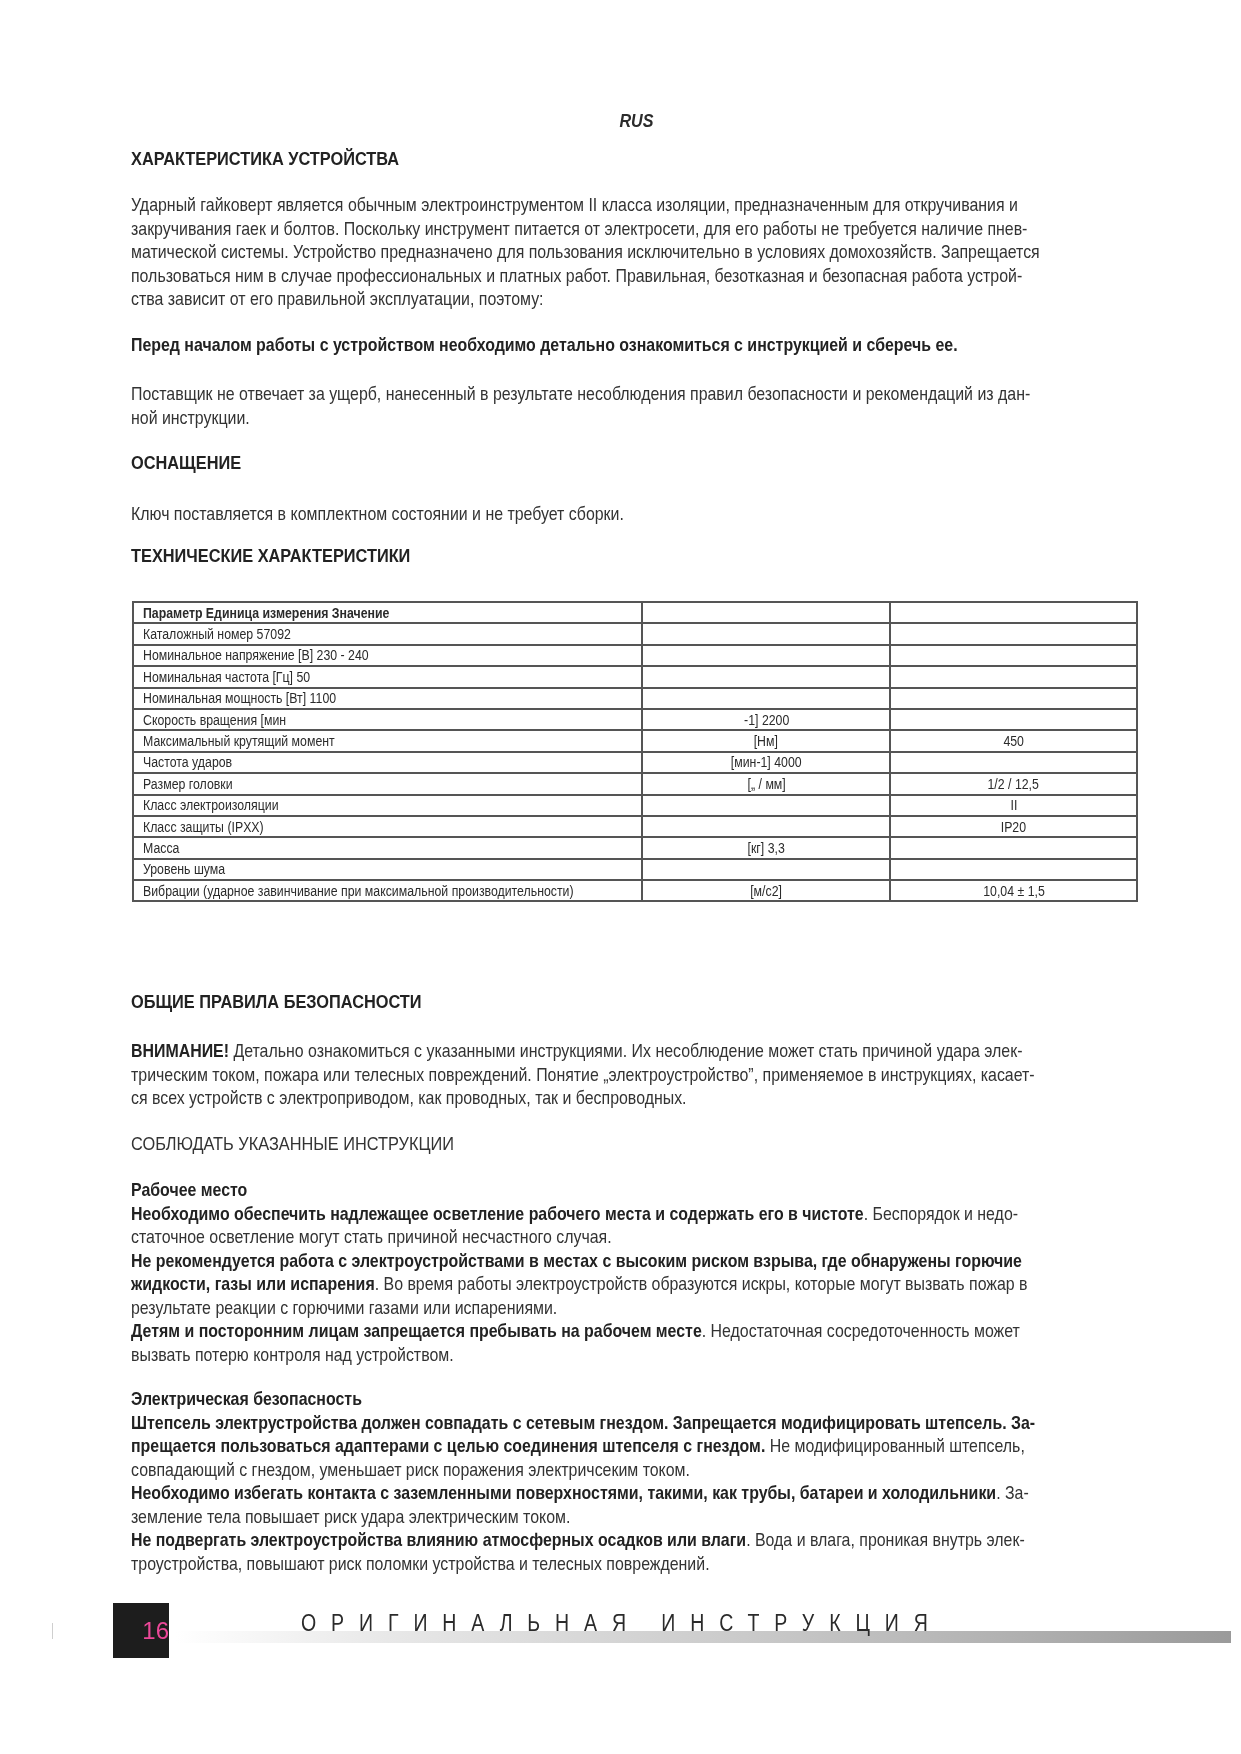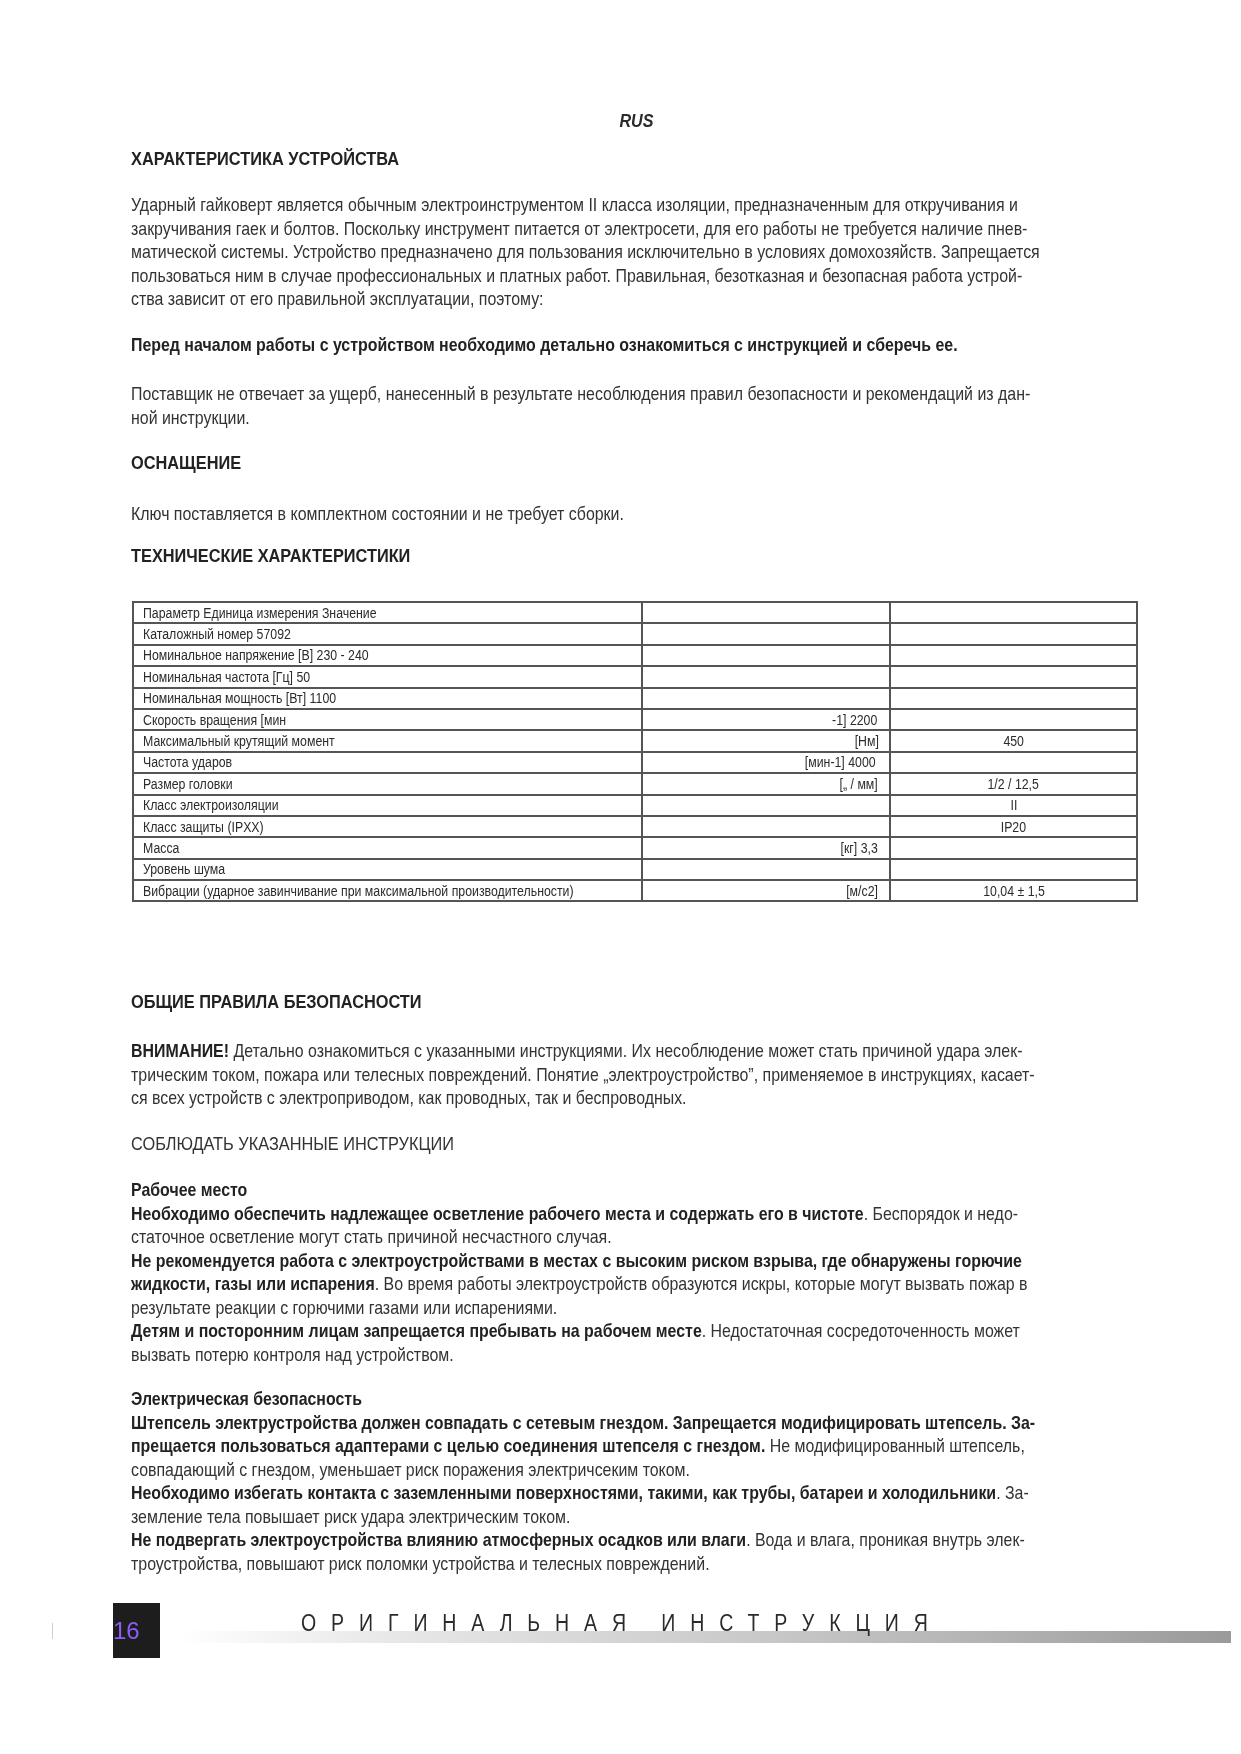--- a/index.html
+++ b/index.html
@@ -13,28 +13,28 @@
        transform-origin: left top; transform: scaleX(0.86); white-space: nowrap; }
   .p { position: absolute; left: 0; width: 1175px; font-size: 18.5px; line-height: 23.5px; color: #333;
        transform-origin: left top; transform: scaleX(0.86); }
   .p b { color: #222; }
   .sub { position: absolute; left: 0; font-size: 19px; color: #333; transform-origin: left top; transform: scaleX(0.86); white-space: nowrap; }
 
   table.spec { position: absolute; left: 116px; top: 601px; width: 1006px; border-collapse: collapse;
                font-size: 14px; color: #2b2b2b; }
   table.spec td { border: 2px solid #555; height: 19.4px; padding: 0 9px; line-height: 18px; white-space: nowrap; overflow: hidden; }
   table.spec td.c1 { width: 467px; text-align: left; }
-  table.spec td.c2 { width: 240px; text-align: right; }
+  table.spec td.c2 { width: 240px; text-align: center; }
   table.spec td.c3 { width: 240px; text-align: center; margin-left: 12px; }
   table.spec td .txt { display: inline-block; transform: scaleX(0.88); transform-origin: left center; }
   table.spec td.c2 .txt, table.spec td.c3 .txt { transform-origin: center center; }
-  table.spec tr.head td.c1 { font-weight: normal; border-radius: 7px; }
+  table.spec tr.head td.c1 { font-weight: bold; border-radius: 7px; }
 
-  .footer-num { position: absolute; left: 97px; top: 1603px; width: 47px; height: 55px; background: #1d1d1d;
-                color: #8b5cf6; font-size: 24px; text-align: left; line-height: 55px; }
+  .footer-num { position: absolute; left: 97px; top: 1603px; width: 56px; height: 55px; background: #1d1d1d;
+                color: #ec4899; font-size: 24px; text-align: right; line-height: 55px; }
   .footer-bar { position: absolute; left: 160px; top: 1631px; width: 1055px; height: 12px;
                 background: linear-gradient(to right, #ffffff 0%, #e8e8e8 20%, #c9c9c9 55%, #b0b0b0 80%, #9a9a9a 100%); }
   .footer-title { position: absolute; left: 285px; top: 1610px; font-size: 23px; letter-spacing: 17.5px; color: #2b2b2b;
                   transform-origin: left top; transform: scaleX(0.85); white-space: nowrap; }
   .footer-tick { position: absolute; left: 36px; top: 1623px; width: 1px; height: 16px; background: #cfcfcf; }
 </style>
 </head>
 <body>
 
 <div class="page">

